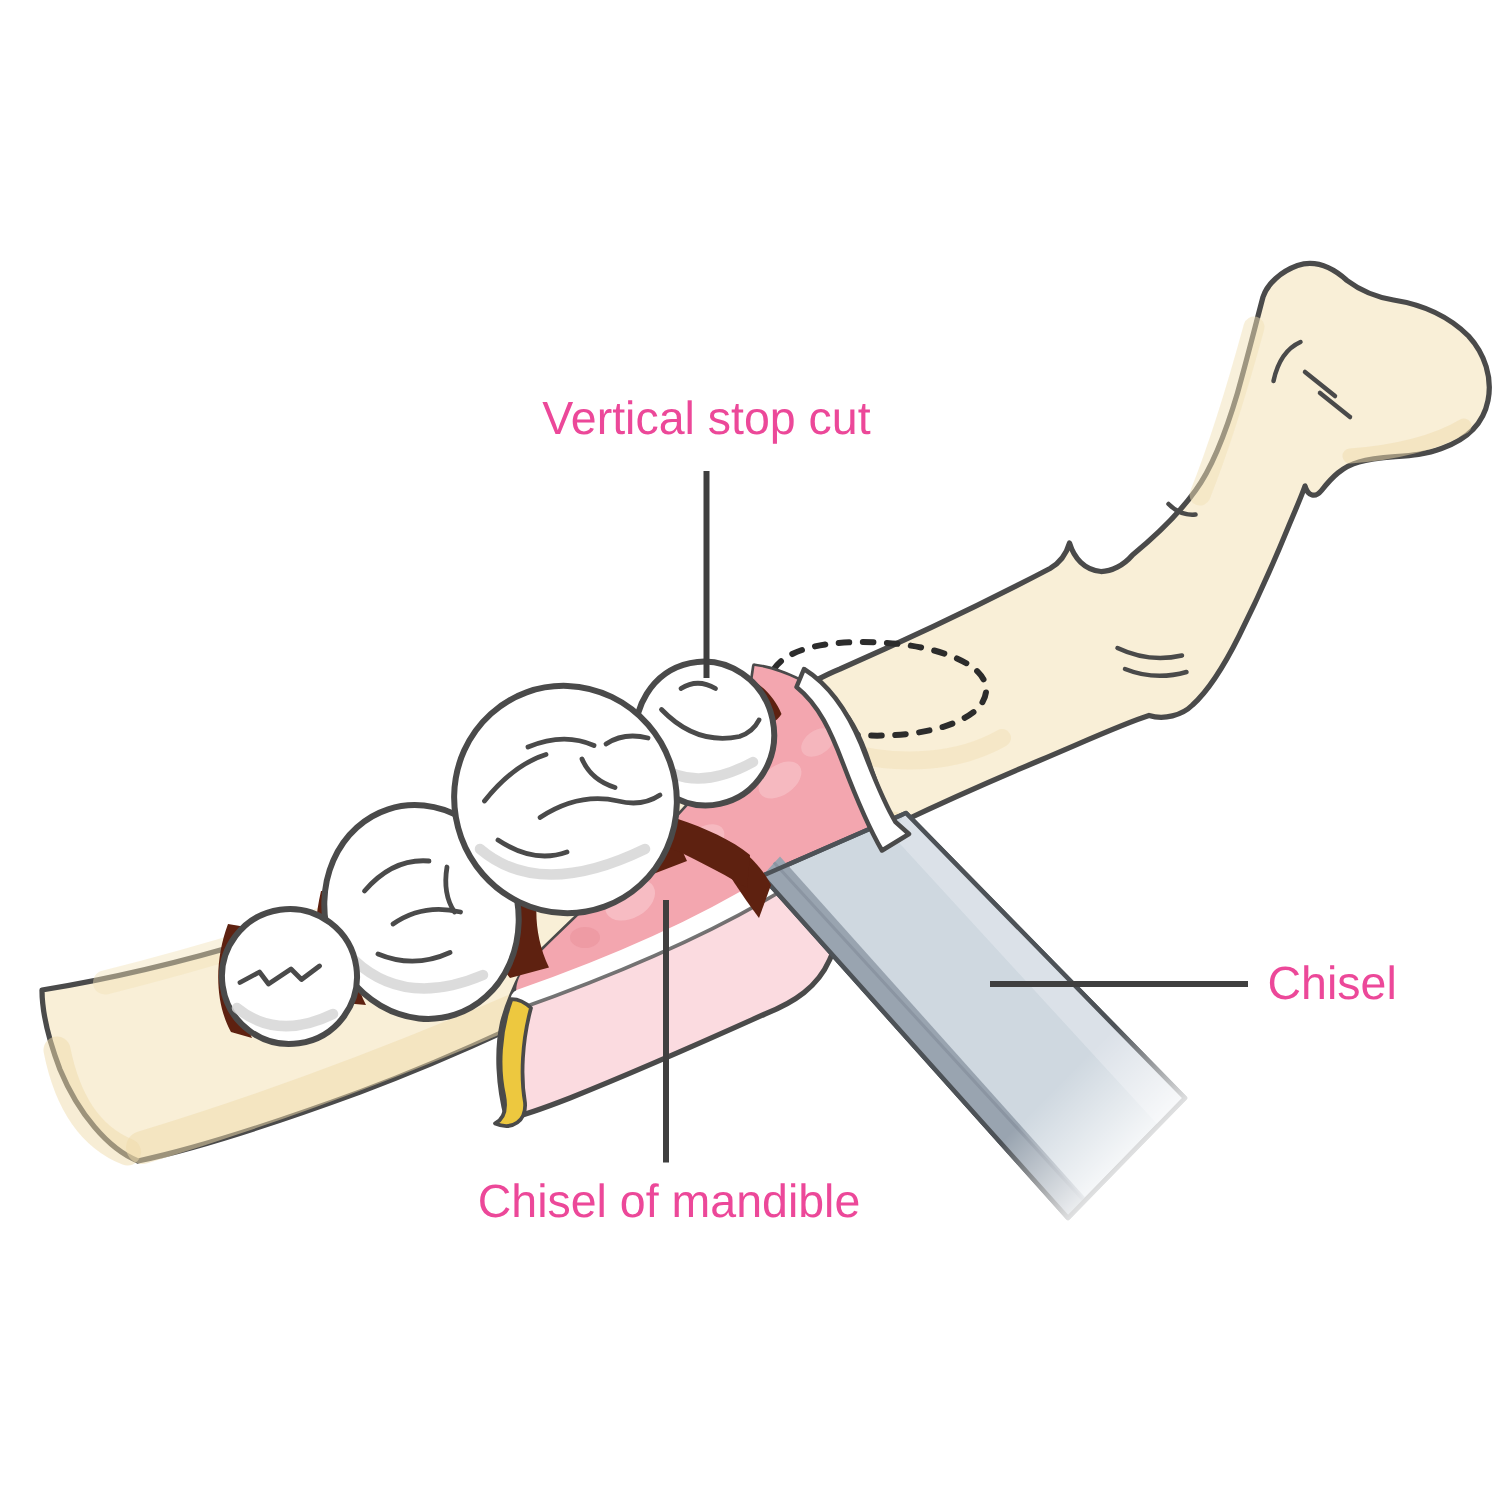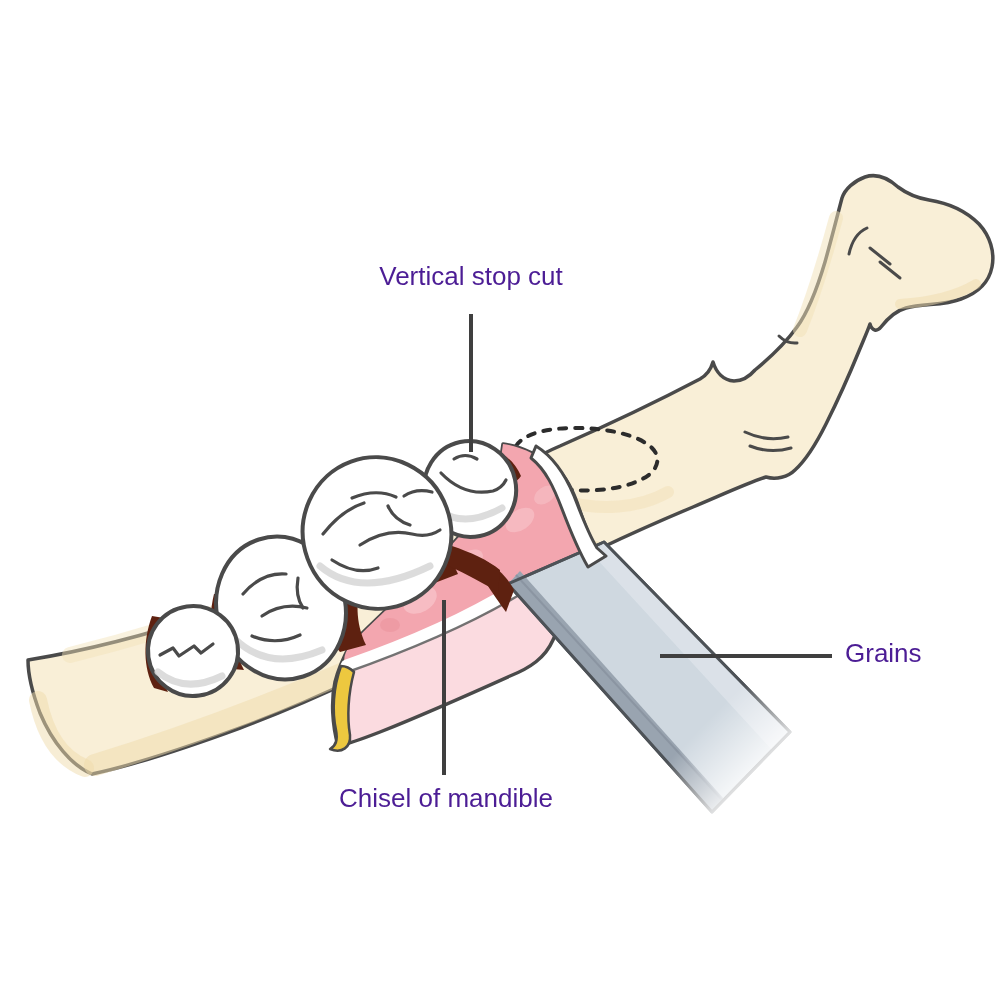--- a/index.html
+++ b/index.html
@@ -2,21 +2,21 @@
 <html><head>
 <meta charset="utf-8">
 <style>
   html,body{margin:0;padding:0;background:#fff;}
   .stage{
     position:relative;width:1000px;height:1000px;background:#ffffff;
     font-family:"Liberation Sans", sans-serif;overflow:hidden;
   }
   .illustration{position:absolute;left:0;top:0;}
   .diagram-label{
-    position:absolute;color:#4c1d95;font-size:26px;font-weight:400;
+    position:absolute;color:#ec4899;font-size:31px;font-weight:400;
     line-height:1.1;white-space:nowrap;
   }
   .label-center{text-align:center;}
 </style>
 </head>
 <body>
 
 <div class="stage">
 
   <svg class="illustration" width="1000" height="1000" viewBox="0 0 1000 1000">
@@ -201,17 +201,17 @@
 
     <g stroke="#3f3f3f" stroke-width="4" stroke-linecap="butt">
       <line x1="471" y1="314" x2="471" y2="452"></line>
       <line x1="660" y1="656" x2="832" y2="656"></line>
       <line x1="444" y1="600" x2="444" y2="775"></line>
     </g>
   </svg>
 
   <div class="diagram-label label-center" style="left:296px;top:262px;width:350px;">Vertical stop cut</div>
 
-  <div class="diagram-label" style="left:845px;top:639px;">Grains</div>
+  <div class="diagram-label" style="left:845px;top:639px;">Chisel</div>
 
   <div class="diagram-label label-center" style="left:271px;top:784px;width:350px;">Chisel of mandible</div>
 
 </div>
 
 </body></html>

